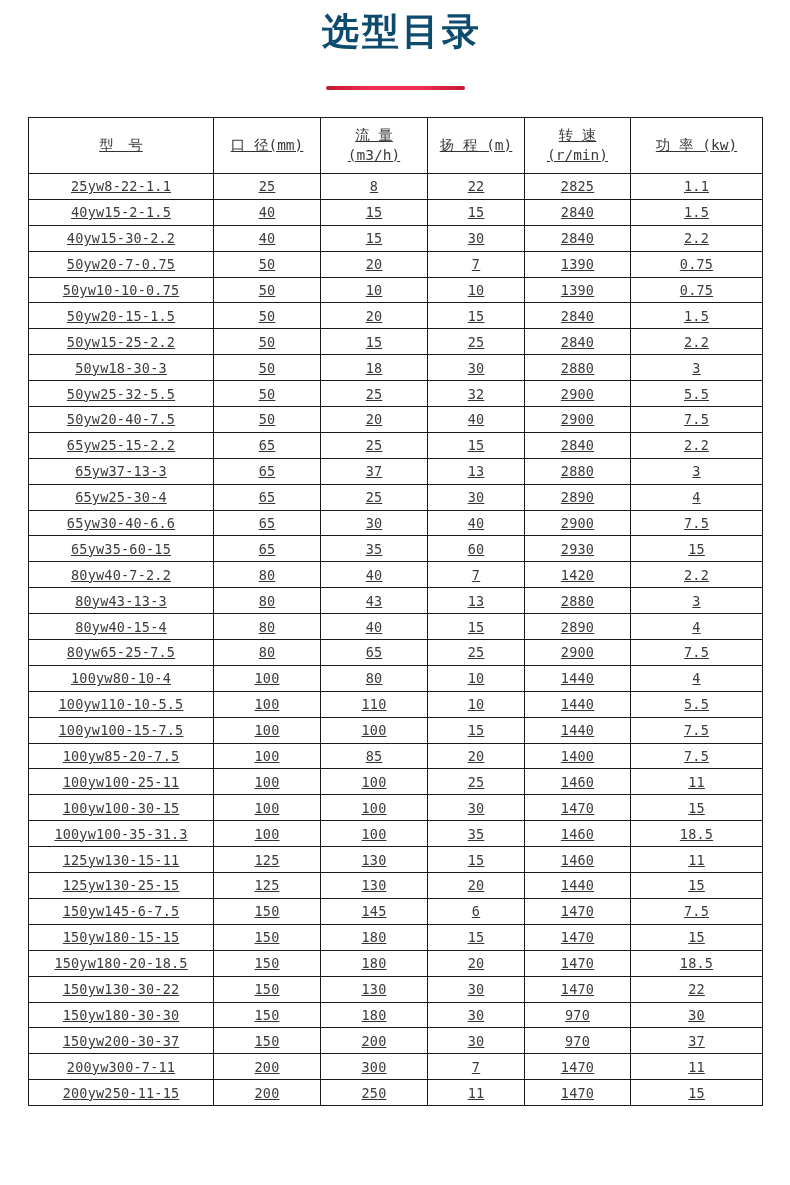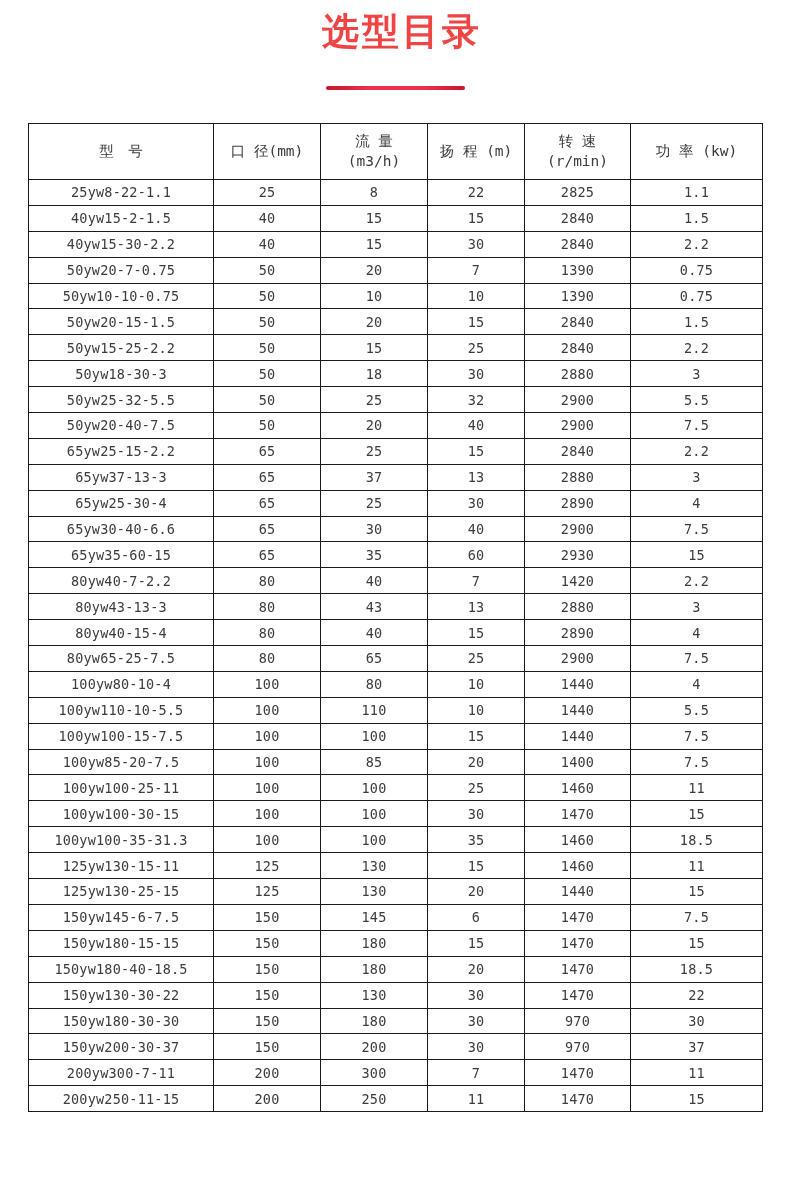--- a/index.html
+++ b/index.html
@@ -21,39 +21,40 @@
     left: 0;
     width: 790px;
     text-align: center;
   }
   .page-title {
     margin: 8px 12px 0 0;
     font-family: "DejaVu Sans", "Liberation Sans", sans-serif;
     font-size: 37px;
     font-weight: 700;
     letter-spacing: 3px;
-    color: #ef4444;
+    color: #0c4a6e;
     line-height: 1.3;
     padding-left: 26px;
   }
   .title-underline {
     display: inline-block;
     width: 139px;
     height: 4px;
     border-radius: 2px;
     margin-top: 7px;
     background: linear-gradient(90deg, #c2182f, #ef2d4e 30%, #ef2d4e 70%, #c2182f);
   }
   table.catalog {
     position: absolute;
     left: 28px;
-    top: 123px;
+    top: 117px;
     width: 734px;
     border-collapse: collapse;
     table-layout: fixed;
+    text-decoration: underline;
   }
   table.catalog th,
   table.catalog td {
     border: 1px solid #1a1a1a;
     text-align: center;
     vertical-align: middle;
     padding: 0;
     overflow: hidden;
   }
   table.catalog th {
@@ -348,21 +349,21 @@
       </tr>
       <tr>
         <td>150yw180-15-15</td>
         <td>150</td>
         <td>180</td>
         <td>15</td>
         <td>1470</td>
         <td>15</td>
       </tr>
       <tr>
-        <td>150yw180-40-18.5</td>
+        <td>150yw180-20-18.5</td>
         <td>150</td>
         <td>180</td>
         <td>20</td>
         <td>1470</td>
         <td>18.5</td>
       </tr>
       <tr>
         <td>150yw130-30-22</td>
         <td>150</td>
         <td>130</td>

